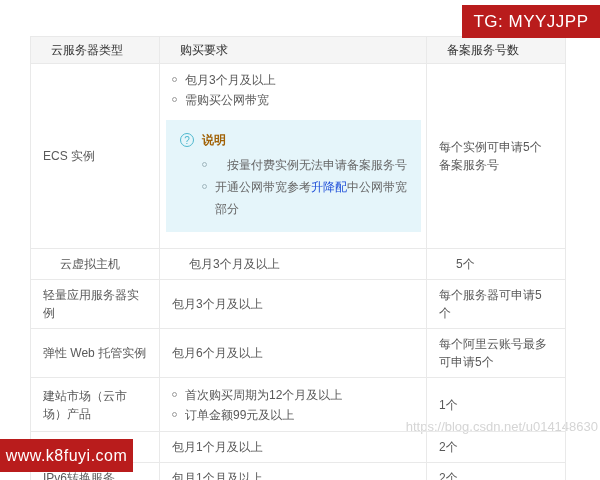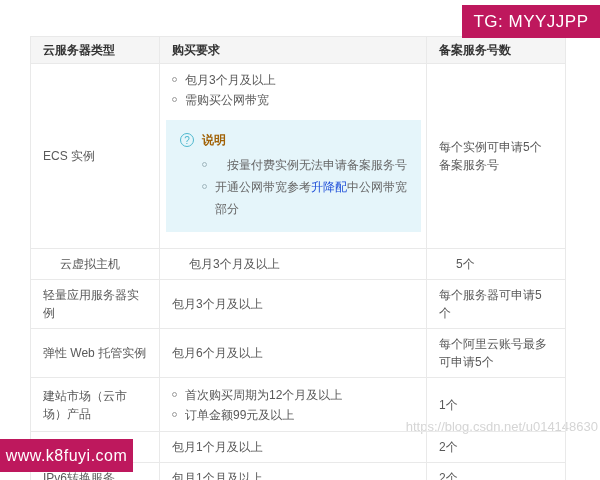--- a/index.html
+++ b/index.html
@@ -9,21 +9,21 @@
     width: 600px; height: 480px;
     background: #ffffff;
     font-family: "Liberation Sans", "DejaVu Sans", sans-serif;
     color: #595959;
     overflow: hidden;
   }
 
   
   .badge {
     position: absolute;
-    background: #be185d;
+    background: #b91c1c;
     color: #ffffff;
     display: flex; align-items: center; justify-content: center;
     font-size: 17px;
     letter-spacing: 0.5px;
     z-index: 5;
     text-align: right;
   }
   .badge-tg { top: 5px; right: 0; width: 138px; height: 33px; }
   .badge-site { top: 439px; left: 0; width: 133px; height: 33px; font-size: 16px; }
 
@@ -49,23 +49,23 @@
     font-weight: normal;
     text-align: left;
     vertical-align: middle;
     padding: 6px 12px;
     line-height: 1.5;
     background: transparent;
   }
   thead th {
     background: #f5f5f5;
     color: #333333;
-    font-weight: bold;
+    font-weight: normal;
     height: 25px;
-    padding: 4px 12px;
+    padding: 4px 20px;
   }
   tr.r-ecs td { height: 132px; }
   tr.r1 td { height: 27px; padding-left: 29px; }
   tr.r2 td { height: 30px; }
   tr.r3 td { height: 41px; }
   tr.r4 td { height: 54px; }
   tr.r5 td { height: 28px; }
   tr.r6 td { height: 31px; }
 
   .bullet-line { display: flex; align-items: baseline; line-height: 20px; }

